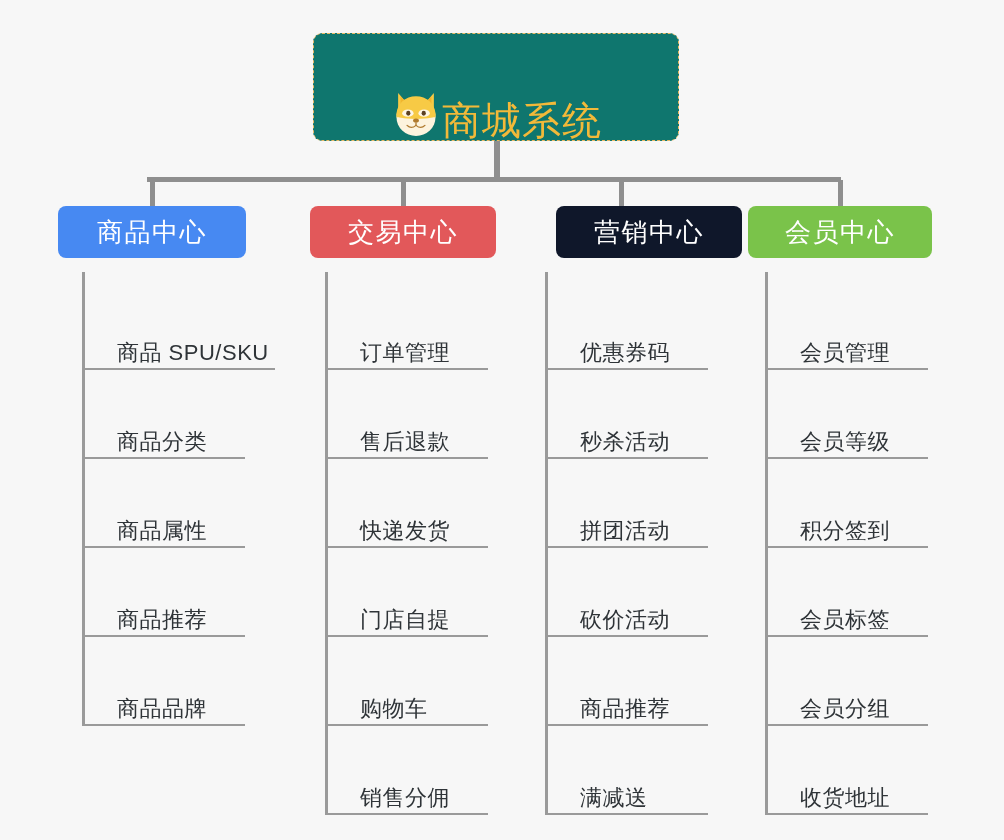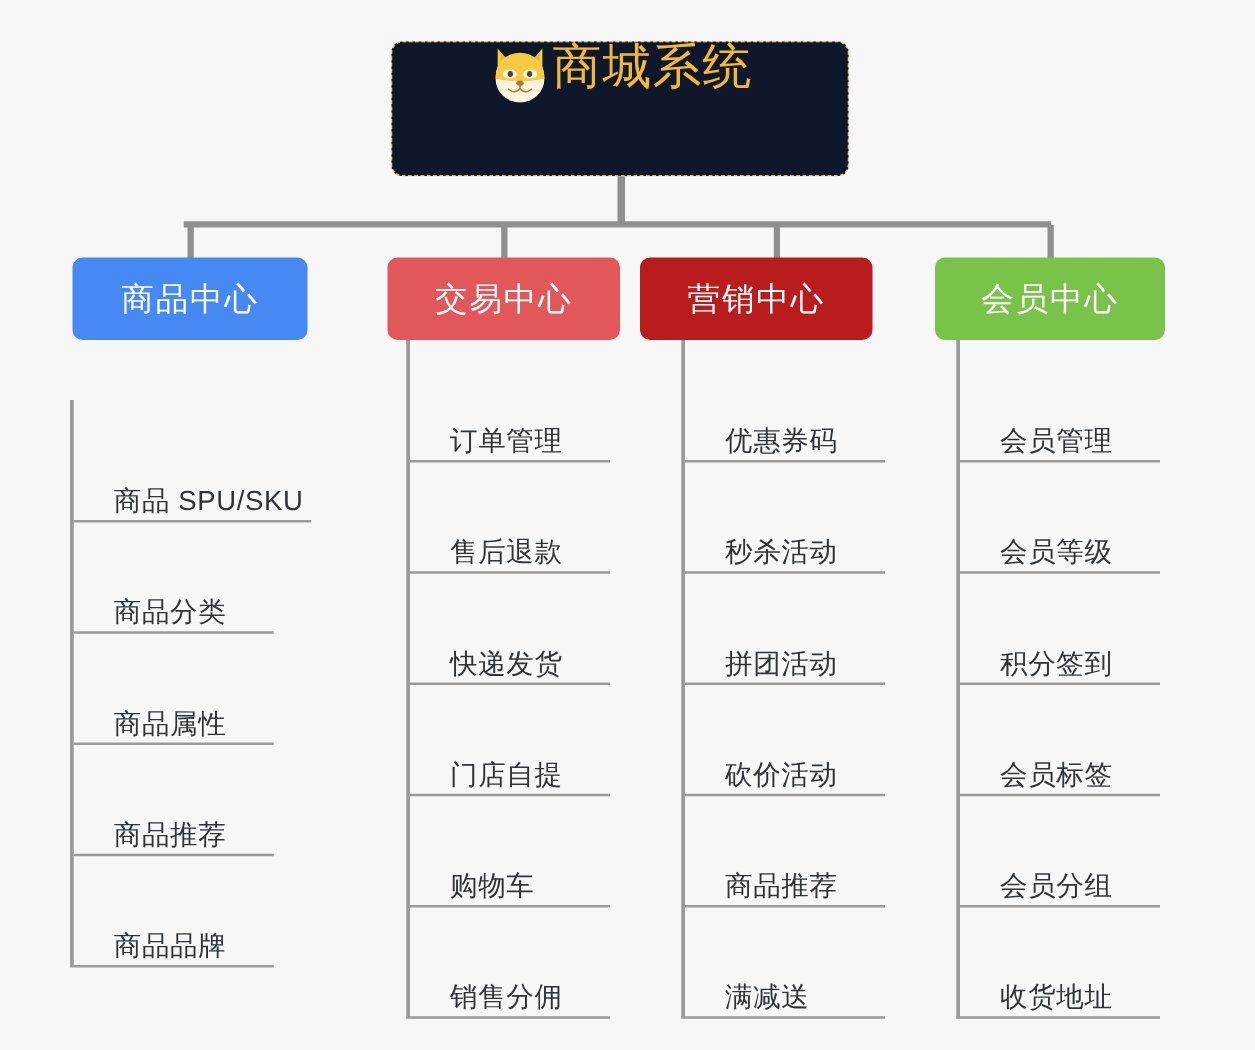--- a/index.html
+++ b/index.html
@@ -10,25 +10,25 @@
     overflow: hidden;
   }
 
   #chart { position: relative; width: 1004px; height: 840px; }
 
   
   .root-node {
     position: absolute;
     left: 313px; top: 33px;
     width: 366px; height: 108px;
-    background: #0f172a;
+    background: #0f766e;
     border: 1px dashed #e8b964;
     border-radius: 9px;
     display: flex;
-    align-items: flex-start;
+    align-items: flex-end;
     justify-content: center;
     gap: 0;
   }
   .root-icon { width: 52px; height: 52px; flex: 0 0 auto; display: block; }
   .root-title {
     font-size: 39px;
     color: #f2b939;
     letter-spacing: 1px;
     line-height: 1;
     white-space: nowrap;
@@ -37,21 +37,21 @@
   
   .conn { position: absolute; background: #8f8f8f; }
   .conn-stem   { left: 494px; top: 141px; width: 6px;  height: 40px; }
   .conn-bar    { left: 147px; top: 177px; width: 694px; height: 5px; }
   .conn-drop   { top: 180px; width: 5px; height: 28px; }
 
   
   .cat-box {
     position: absolute;
     top: 206px;
-    height: 66px;
+    height: 52px;
     border-radius: 8px;
     display: flex;
     align-items: center;
     justify-content: center;
     color: #ffffff;
     font-size: 26px;
     letter-spacing: 1.5px;
     white-space: nowrap;
   }
 
@@ -113,21 +113,21 @@
   </div>
 
   <div class="conn conn-stem"></div>
   <div class="conn conn-bar"></div>
 
   <div id="mount">
       <div class="conn conn-drop" style="left: 150px;"></div>
       <div class="cat-box" style="left: 58px; width: 188px; background: rgb(71, 137, 242);">
         <span>商品中心</span>
       </div>
-      <div class="leaf-col" style="left: 56px; margin-top: 48px;">
+      <div class="leaf-col" style="left: 82px;">
         <div class="leaf-item">
           <span class="leaf-label">商品 SPU/SKU</span>
           <div class="leaf-rule" style="width: 189.703px;"></div>
         </div>
         <div class="leaf-item">
           <span class="leaf-label">商品分类</span>
           <div class="leaf-rule" style="width: 160px;"></div>
         </div>
         <div class="leaf-item">
           <span class="leaf-label">商品属性</span>
@@ -166,21 +166,21 @@
         <div class="leaf-item">
           <span class="leaf-label">购物车</span>
           <div class="leaf-rule" style="width: 160px;"></div>
         </div>
         <div class="leaf-item">
           <span class="leaf-label">销售分佣</span>
           <div class="leaf-rule" style="width: 160px;"></div>
         </div>
       </div>
       <div class="conn conn-drop" style="left: 619px;"></div>
-      <div class="cat-box" style="left: 512px; width: 186px; background: #b91c1c;">
+      <div class="cat-box" style="left: 556px; width: 186px; background: #0f172a;">
         <span>营销中心</span>
       </div>
       <div class="leaf-col" style="left: 545px;">
         <div class="leaf-item">
           <span class="leaf-label">优惠券码</span>
           <div class="leaf-rule" style="width: 160px;"></div>
         </div>
         <div class="leaf-item">
           <span class="leaf-label">秒杀活动</span>
           <div class="leaf-rule" style="width: 160px;"></div>

